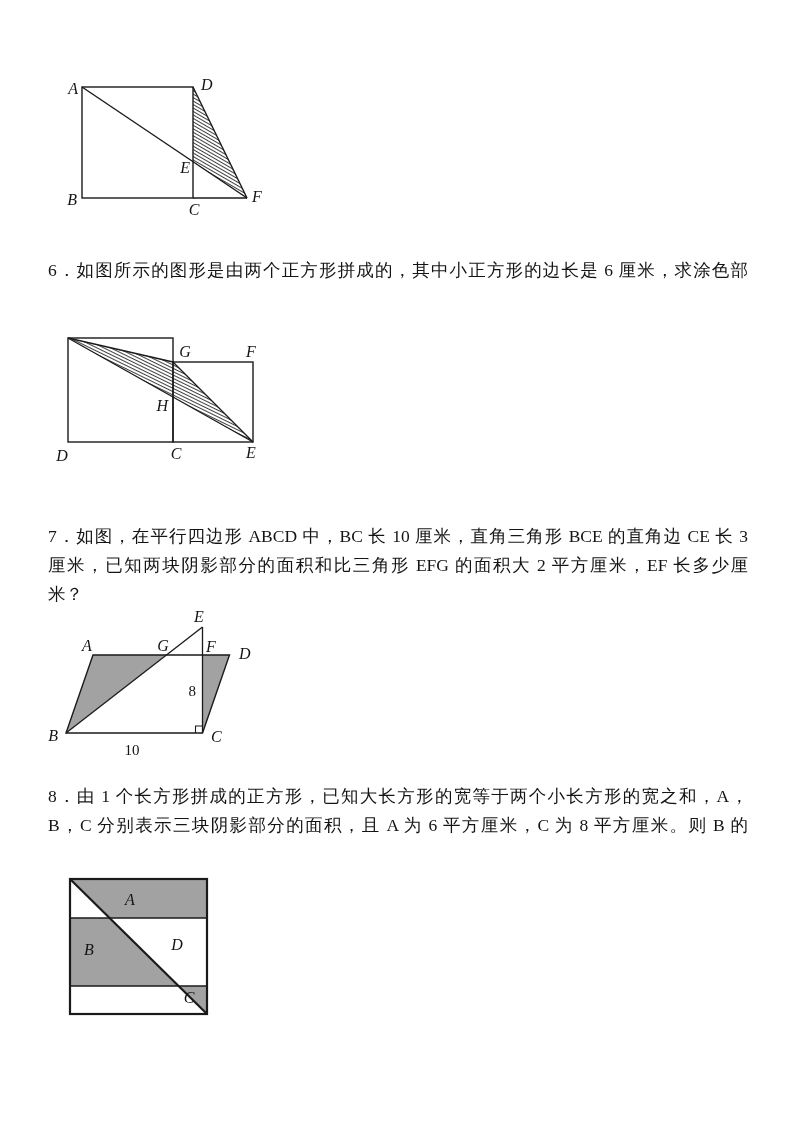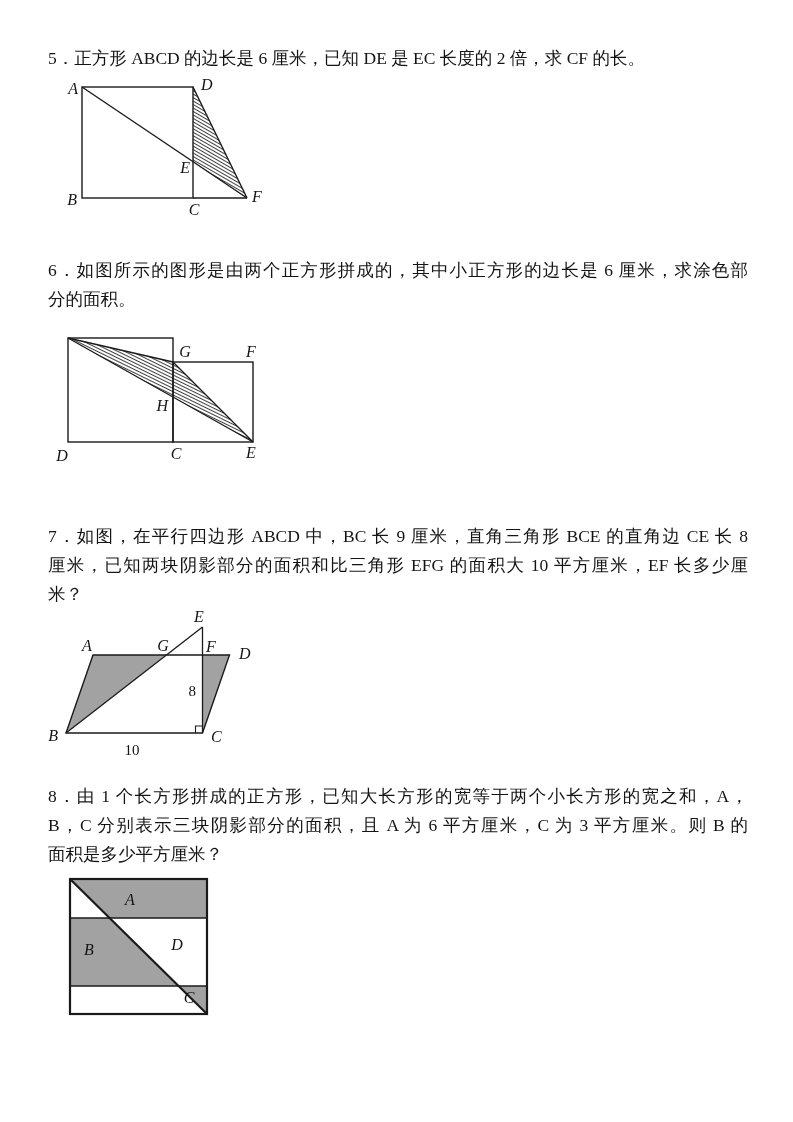--- a/index.html
+++ b/index.html
@@ -31,23 +31,20 @@
     font-style:normal;
     font-size:15px;
     fill:#141414;
   }
 </style>
 </head>
 <body>
 
 <div class="page">
 
-  <div class="problem" style="top:44px">
-    <div class="pline">5．正方形 ABCD 的边长是 6 厘米，已知 DE 是 EC 长度的 2 倍，求 CF 的长。</div>
-  </div>
 
   <svg class="fig" style="left:55px;top:75px" width="215" height="148" viewBox="0 0 215 148">
     <defs>
       <pattern id="h5" width="4" height="3" patternUnits="userSpaceOnUse" patternTransform="rotate(30)">
         <line x1="0" y1="1.5" x2="4" y2="1.5" stroke="#2a2a2a" stroke-width="0.9"></line>
       </pattern>
     </defs>
     <polygon points="138,12 138,87 192,123" fill="url(#h5)" stroke="none"></polygon>
     <rect x="27" y="12" width="111" height="111" fill="none" stroke="#1a1a1a" stroke-width="1.4"></rect>
     <line x1="138" y1="123" x2="192" y2="123" stroke="#1a1a1a" stroke-width="1.4"></line>
@@ -56,21 +53,20 @@
     <text class="figlabel" x="23" y="19" text-anchor="end">A</text>
     <text class="figlabel" x="146" y="15" text-anchor="start">D</text>
     <text class="figlabel" x="22" y="130" text-anchor="end">B</text>
     <text class="figlabel" x="139" y="140" text-anchor="middle">C</text>
     <text class="figlabel" x="135" y="98" text-anchor="end">E</text>
     <text class="figlabel" x="197" y="127" text-anchor="start">F</text>
   </svg>
 
   <div class="problem" style="top:256px">
     <div class="pline jl">6．如图所示的图形是由两个正方形拼成的，其中小正方形的边长是 6 厘米，求涂色部</div>
-    <div class="pline">分的面积。</div>
   </div>
 
   <svg class="fig" style="left:50px;top:330px" width="220" height="140" viewBox="0 0 220 140">
     <defs>
       <pattern id="h6" width="4" height="3" patternUnits="userSpaceOnUse" patternTransform="rotate(26)">
         <line x1="0" y1="1.5" x2="4" y2="1.5" stroke="#2a2a2a" stroke-width="0.9"></line>
       </pattern>
     </defs>
     <polygon points="18,8 123,32 203,112" fill="url(#h6)" stroke="none"></polygon>
     <rect x="18" y="8" width="105" height="104" fill="none" stroke="#1a1a1a" stroke-width="1.4"></rect>
@@ -80,22 +76,22 @@
     <line x1="123" y1="32" x2="203" y2="112" stroke="#1a1a1a" stroke-width="1.3"></line>
     <text class="figlabel" x="12" y="131" text-anchor="middle">D</text>
     <text class="figlabel" x="126" y="129" text-anchor="middle">C</text>
     <text class="figlabel" x="201" y="128" text-anchor="middle">E</text>
     <text class="figlabel" x="135" y="27" text-anchor="middle">G</text>
     <text class="figlabel" x="201" y="27" text-anchor="middle">F</text>
     <text class="figlabel" x="118" y="81" text-anchor="end">H</text>
   </svg>
 
   <div class="problem" style="top:522px">
-    <div class="pline jl">7．如图，在平行四边形 ABCD 中，BC 长 9 厘米，直角三角形 BCE 的直角边 CE 长 8</div>
-    <div class="pline jl">厘米，已知两块阴影部分的面积和比三角形 EFG 的面积大 10 平方厘米，EF 长多少厘</div>
+    <div class="pline jl">7．如图，在平行四边形 ABCD 中，BC 长 10 厘米，直角三角形 BCE 的直角边 CE 长 3</div>
+    <div class="pline jl">厘米，已知两块阴影部分的面积和比三角形 EFG 的面积大 2 平方厘米，EF 长多少厘</div>
     <div class="pline">米？</div>
   </div>
 
   <svg class="fig" style="left:45px;top:605px" width="215" height="158" viewBox="0 0 215 158">
     <polygon points="48,50 121,50 21,128" fill="#a2a2a2" stroke="none"></polygon>
     <polygon points="157.5,50 184.5,50 157.5,128" fill="#a2a2a2" stroke="none"></polygon>
     <polygon points="48,50 184.5,50 157.5,128 21,128" fill="none" stroke="#1a1a1a" stroke-width="1.4"></polygon>
     <line x1="21" y1="128" x2="157.5" y2="22" stroke="#1a1a1a" stroke-width="1.3"></line>
     <line x1="157.5" y1="22" x2="157.5" y2="128" stroke="#1a1a1a" stroke-width="1.3"></line>
     <polyline points="150.5,128 150.5,121 157.5,121" fill="none" stroke="#1a1a1a" stroke-width="1.1"></polyline>
@@ -105,22 +101,21 @@
     <text class="figlabel" x="194" y="54" text-anchor="start">D</text>
     <text class="figlabel" x="154" y="17" text-anchor="middle">E</text>
     <text class="figlabel" x="161" y="47" text-anchor="start">F</text>
     <text class="figlabel" x="118" y="46" text-anchor="middle">G</text>
     <text class="dimlabel" x="151" y="91" text-anchor="end">8</text>
     <text class="dimlabel" x="87" y="150" text-anchor="middle">10</text>
   </svg>
 
   <div class="problem" style="top:782px">
     <div class="pline jl">8．由 1 个长方形拼成的正方形，已知大长方形的宽等于两个小长方形的宽之和，A，</div>
-    <div class="pline jl">B，C 分别表示三块阴影部分的面积，且 A 为 6 平方厘米，C 为 3 平方厘米。则 B 的</div>
-    <div class="pline">面积是多少平方厘米？</div>
+    <div class="pline jl">B，C 分别表示三块阴影部分的面积，且 A 为 6 平方厘米，C 为 8 平方厘米。则 B 的</div>
   </div>
 
   <svg class="fig" style="left:65px;top:874px" width="150" height="148" viewBox="0 0 150 148">
     <polygon points="5,5 142,5 142,44 44.6,44" fill="#a2a2a2" stroke="none"></polygon>
     <polygon points="5,44 44.6,44 113.6,112 5,112" fill="#a2a2a2" stroke="none"></polygon>
     <polygon points="113.6,112 142,112 142,140" fill="#a2a2a2" stroke="none"></polygon>
     <line x1="5" y1="44" x2="142" y2="44" stroke="#1a1a1a" stroke-width="1.4"></line>
     <line x1="5" y1="112" x2="142" y2="112" stroke="#1a1a1a" stroke-width="1.4"></line>
     <line x1="5" y1="5" x2="142" y2="140" stroke="#1a1a1a" stroke-width="2.2"></line>
     <rect x="5" y="5" width="137" height="135" fill="none" stroke="#1a1a1a" stroke-width="2.2"></rect>

